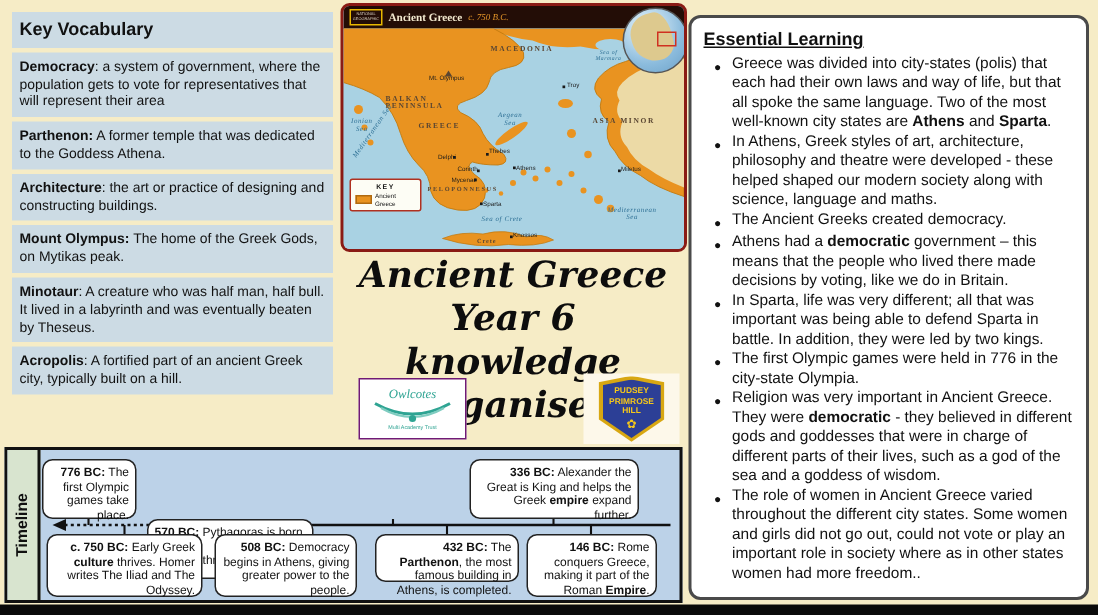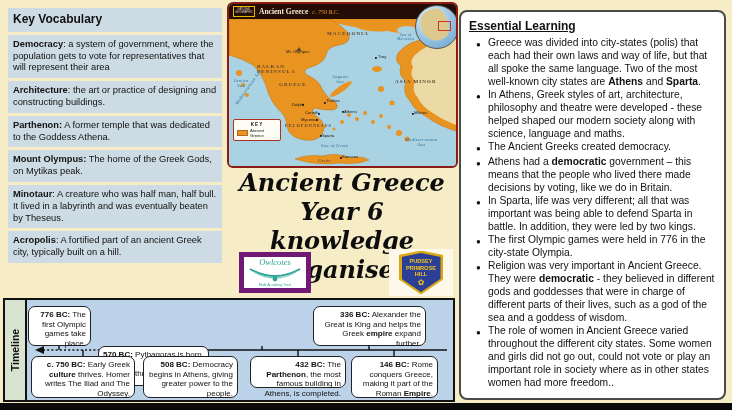--- a/index.html
+++ b/index.html
@@ -40,21 +40,21 @@
          border:1px solid #555;overflow:hidden;}
   .globe-land{position:absolute;left:5px;top:3px;width:27px;height:32px;background:#ddc98e;
               border-radius:60% 40% 50% 70% / 50% 60% 40% 60%;transform:rotate(-15deg);}
   .globe-target{position:absolute;left:22px;top:15px;width:11px;height:8px;border:1.2px solid #d03020;}
 
   
   .main-title{position:absolute;left:226px;top:168px;width:232px;text-align:center;
               font-family:"DejaVu Serif",serif;font-style:italic;font-weight:bold;
               font-size:24px;line-height:29px;white-space:pre-line;color:#0d0d0d;}
   .logo-owlcotes{position:absolute;left:239px;top:252px;width:72px;height:41px;background:#fff;
-                 border:5px solid #701a75;display:flex;flex-direction:column;align-items:center;
+                 border:1px solid #701a75;display:flex;flex-direction:column;align-items:center;
                  justify-content:center;box-sizing:border-box;}
   .owl-name{font-family:"Liberation Serif",serif;font-style:italic;color:#2fa493;font-size:8.5px;line-height:9px;}
   .owl-sub{color:#2fa493;font-size:3.6px;line-height:4px;}
   .logo-pudsey{position:absolute;left:389px;top:249px;width:64px;height:47px;background:#fdf8ea;
                display:flex;align-items:center;justify-content:center;box-sizing:border-box;}
   .shield-outer{width:44px;height:44px;background:#d8a712;display:flex;align-items:center;justify-content:center;
                 clip-path:polygon(50% 0,100% 10%,100% 66%,50% 100%,0 66%,0 10%);}
   .shield-inner{width:39px;height:39px;background:#2c3f96;display:flex;flex-direction:column;align-items:center;
                 justify-content:center;gap:1px;clip-path:polygon(50% 0,100% 10%,100% 66%,50% 100%,0 66%,0 10%);}
   .pudsey-text{color:#f5c71a;font-weight:bold;font-size:5.6px;line-height:6.4px;text-align:center;white-space:pre-line;}
@@ -84,22 +84,22 @@
   .bottom-bar{position:absolute;left:0;top:403px;width:732px;height:7px;background:#0a0a0a;}
 </style>
 </head>
 <body>
 
 <div class="page">
 
   <div class="vocab">
     <div class="vcell vhead">Key Vocabulary</div>
     <div class="vcell"><b>Democracy</b><span>: a system of government, where the population gets to vote for representatives that will represent their area</span></div>
+    <div class="vcell"><b>Parthenon:</b><span> A former temple that was dedicated to the Goddess Athena.</span></div>
     <div class="vcell"><b>Architecture</b><span>: the art or practice of designing and constructing buildings.</span></div>
-    <div class="vcell"><b>Parthenon:</b><span> A former temple that was dedicated to the Goddess Athena.</span></div>
     <div class="vcell"><b>Mount Olympus:</b><span> The home of the Greek Gods, on Mytikas peak.</span></div>
     <div class="vcell"><b>Minotaur</b><span>: A creature who was half man, half bull. It lived in a labyrinth and was eventually beaten by Theseus.</span></div>
     <div class="vcell"><b>Acropolis</b><span>: A fortified part of an ancient Greek city, typically built on a hill.</span></div>
   </div>
 
   <div class="map">
     <div class="map-header">
       <span class="ng-box">
         <span class="ng-text">NATIONAL GEOGRAPHIC</span>
       </span>

